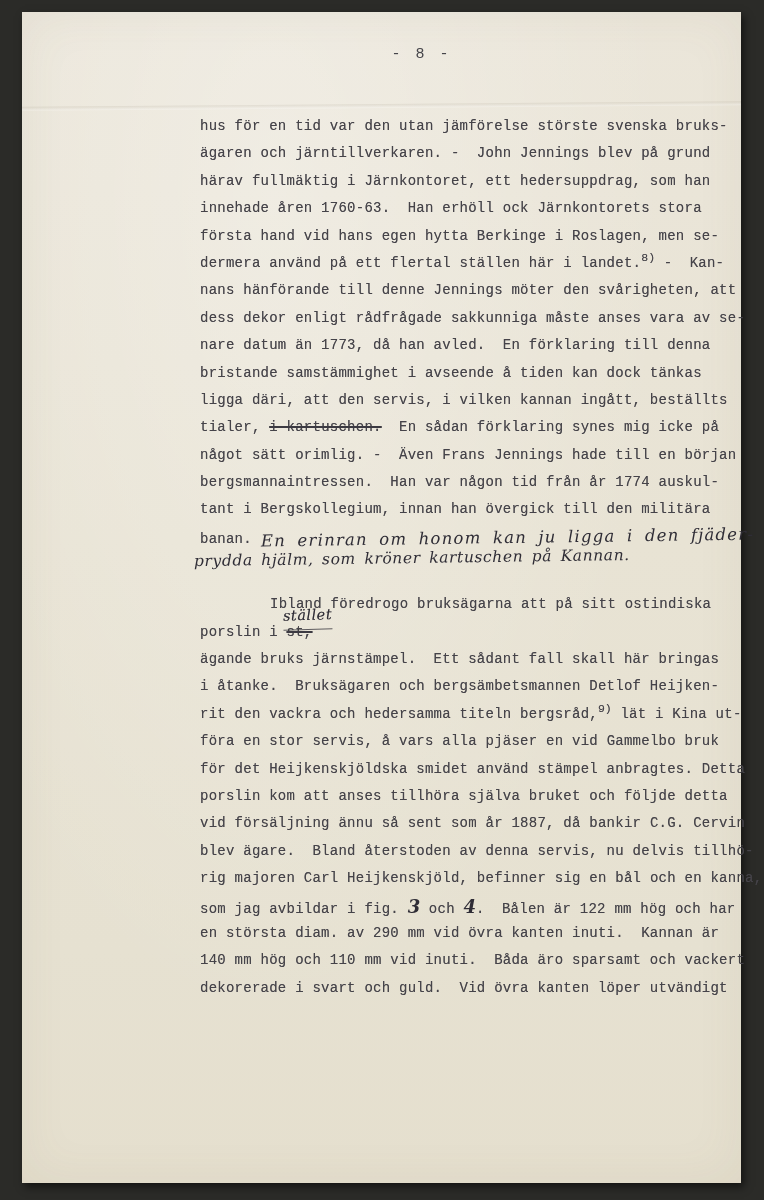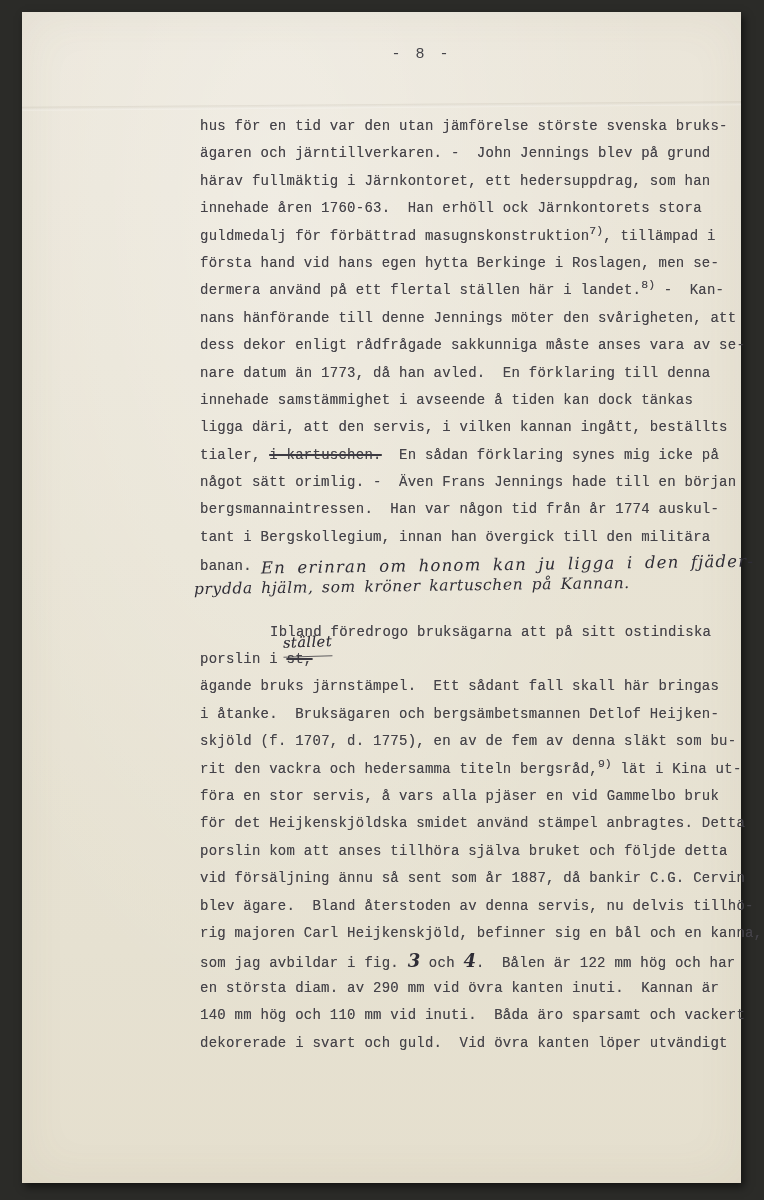--- a/index.html
+++ b/index.html
@@ -62,39 +62,37 @@
 <body>
 
 <div class="paper">
   <div class="crease"></div>
   <div class="page-number">- 8 -</div>
   <div class="text-block">
       <div class="line"><span>hus för en tid var den utan jämförelse störste svenska bruks-</span></div>
       <div class="line"><span>ägaren och järntillverkaren. -  </span><span class="u">John Jennings</span><span> blev på grund</span></div>
       <div class="line"><span>härav fullmäktig i Järnkontoret, ett hedersuppdrag, som han</span></div>
       <div class="line"><span>innehade åren 1760-63.  Han erhöll ock Järnkontorets stora</span></div>
-      <div class="line"><span>guldmedalj för förbättrad masugnskonstruktion</span><span class="sup">7)</span><span>, tillämpad i</span></div>
       <div class="line"><span>första hand vid hans egen hytta </span><span class="u">Berkinge</span><span> i Roslagen, men se-</span></div>
       <div class="line"><span>dermera använd på ett flertal ställen här i landet.</span><span class="sup">8)</span><span> -  Kan-</span></div>
       <div class="line"><span>nans hänförande till denne Jennings möter den svårigheten, att</span></div>
       <div class="line"><span>dess dekor enligt rådfrågade sakkunniga måste anses vara av se-</span></div>
       <div class="line"><span>nare datum än 1773, då han avled.  En förklaring till denna</span></div>
-      <div class="line"><span>innehade samstämmighet i avseende å tiden kan dock tänkas</span></div>
+      <div class="line"><span>bristande samstämmighet i avseende å tiden kan dock tänkas</span></div>
       <div class="line"><span>ligga däri, att den servis, i vilken kannan ingått, beställts</span></div>
       <div class="line"><span>tialer, </span><span class="strike">i kartuschen.</span><span>  En sådan förklaring synes mig icke på</span></div>
       <div class="line"><span>något sätt orimlig. -  Även </span><span class="u">Frans Jennings</span><span> hade till en början</span></div>
       <div class="line"><span>bergsmannaintressen.  Han var någon tid från år 1774 auskul-</span></div>
       <div class="line"><span>tant i Bergskollegium, innan han övergick till den militära</span></div>
       <div class="line"><span>banan. </span><span class="hand">En erinran om honom kan ju ligga i den fjäder-</span></div>
       <div class="line hand-cont"><span class="hand">prydda hjälm, som kröner kartuschen på Kannan.</span></div>
       <div class="line indent"><span>Ibland föredrogo bruksägarna att på sitt ostindiska</span></div>
       <div class="line"><span>porslin i </span><span class="ins-wrap"><span class="strike">st,</span><span class="ins">stället</span></span></div>
       <div class="line"><span>ägande bruks </span><span class="u">järnstämpel</span><span>.  Ett sådant fall skall här bringas</span></div>
       <div class="line"><span>i åtanke.  Bruksägaren och bergsämbetsmannen </span><span class="u">Detlof Heijken-</span></div>
-      <div class="line"><span class="u">skjöld</span><span> (f. 1707, d. 1775), en av de fem av denna släkt som bu-</span></div>
       <div class="line"><span>rit den vackra och hedersamma titeln bergsråd,</span><span class="sup">9)</span><span> lät i Kina ut-</span></div>
       <div class="line"><span>föra en stor servis, å vars alla pjäser en vid </span><span class="u">Gammelbo</span><span> bruk</span></div>
       <div class="line"><span>för det Heijkenskjöldska smidet använd stämpel anbragtes. Detta</span></div>
       <div class="line"><span>porslin kom att anses tillhöra själva bruket och följde detta</span></div>
       <div class="line"><span>vid försäljning ännu så sent som år 1887, då bankir </span><span class="u">C.G. Cervin</span></div>
       <div class="line"><span>blev ägare.  Bland återstoden av denna servis, nu delvis tillhö-</span></div>
       <div class="line"><span>rig majoren </span><span class="u">Carl Heijkenskjöld</span><span>, befinner sig en bål och en kanna,</span></div>
       <div class="line"><span>som jag avbildar i fig. </span><span class="hand-num">3</span><span> och </span><span class="hand-num">4</span><span>.  Bålen är 122 mm hög och har</span></div>
       <div class="line"><span>en största diam. av 290 mm vid övra kanten inuti.  Kannan är</span></div>
       <div class="line"><span>140 mm hög och 110 mm vid inuti.  Båda äro sparsamt och vackert</span></div>

